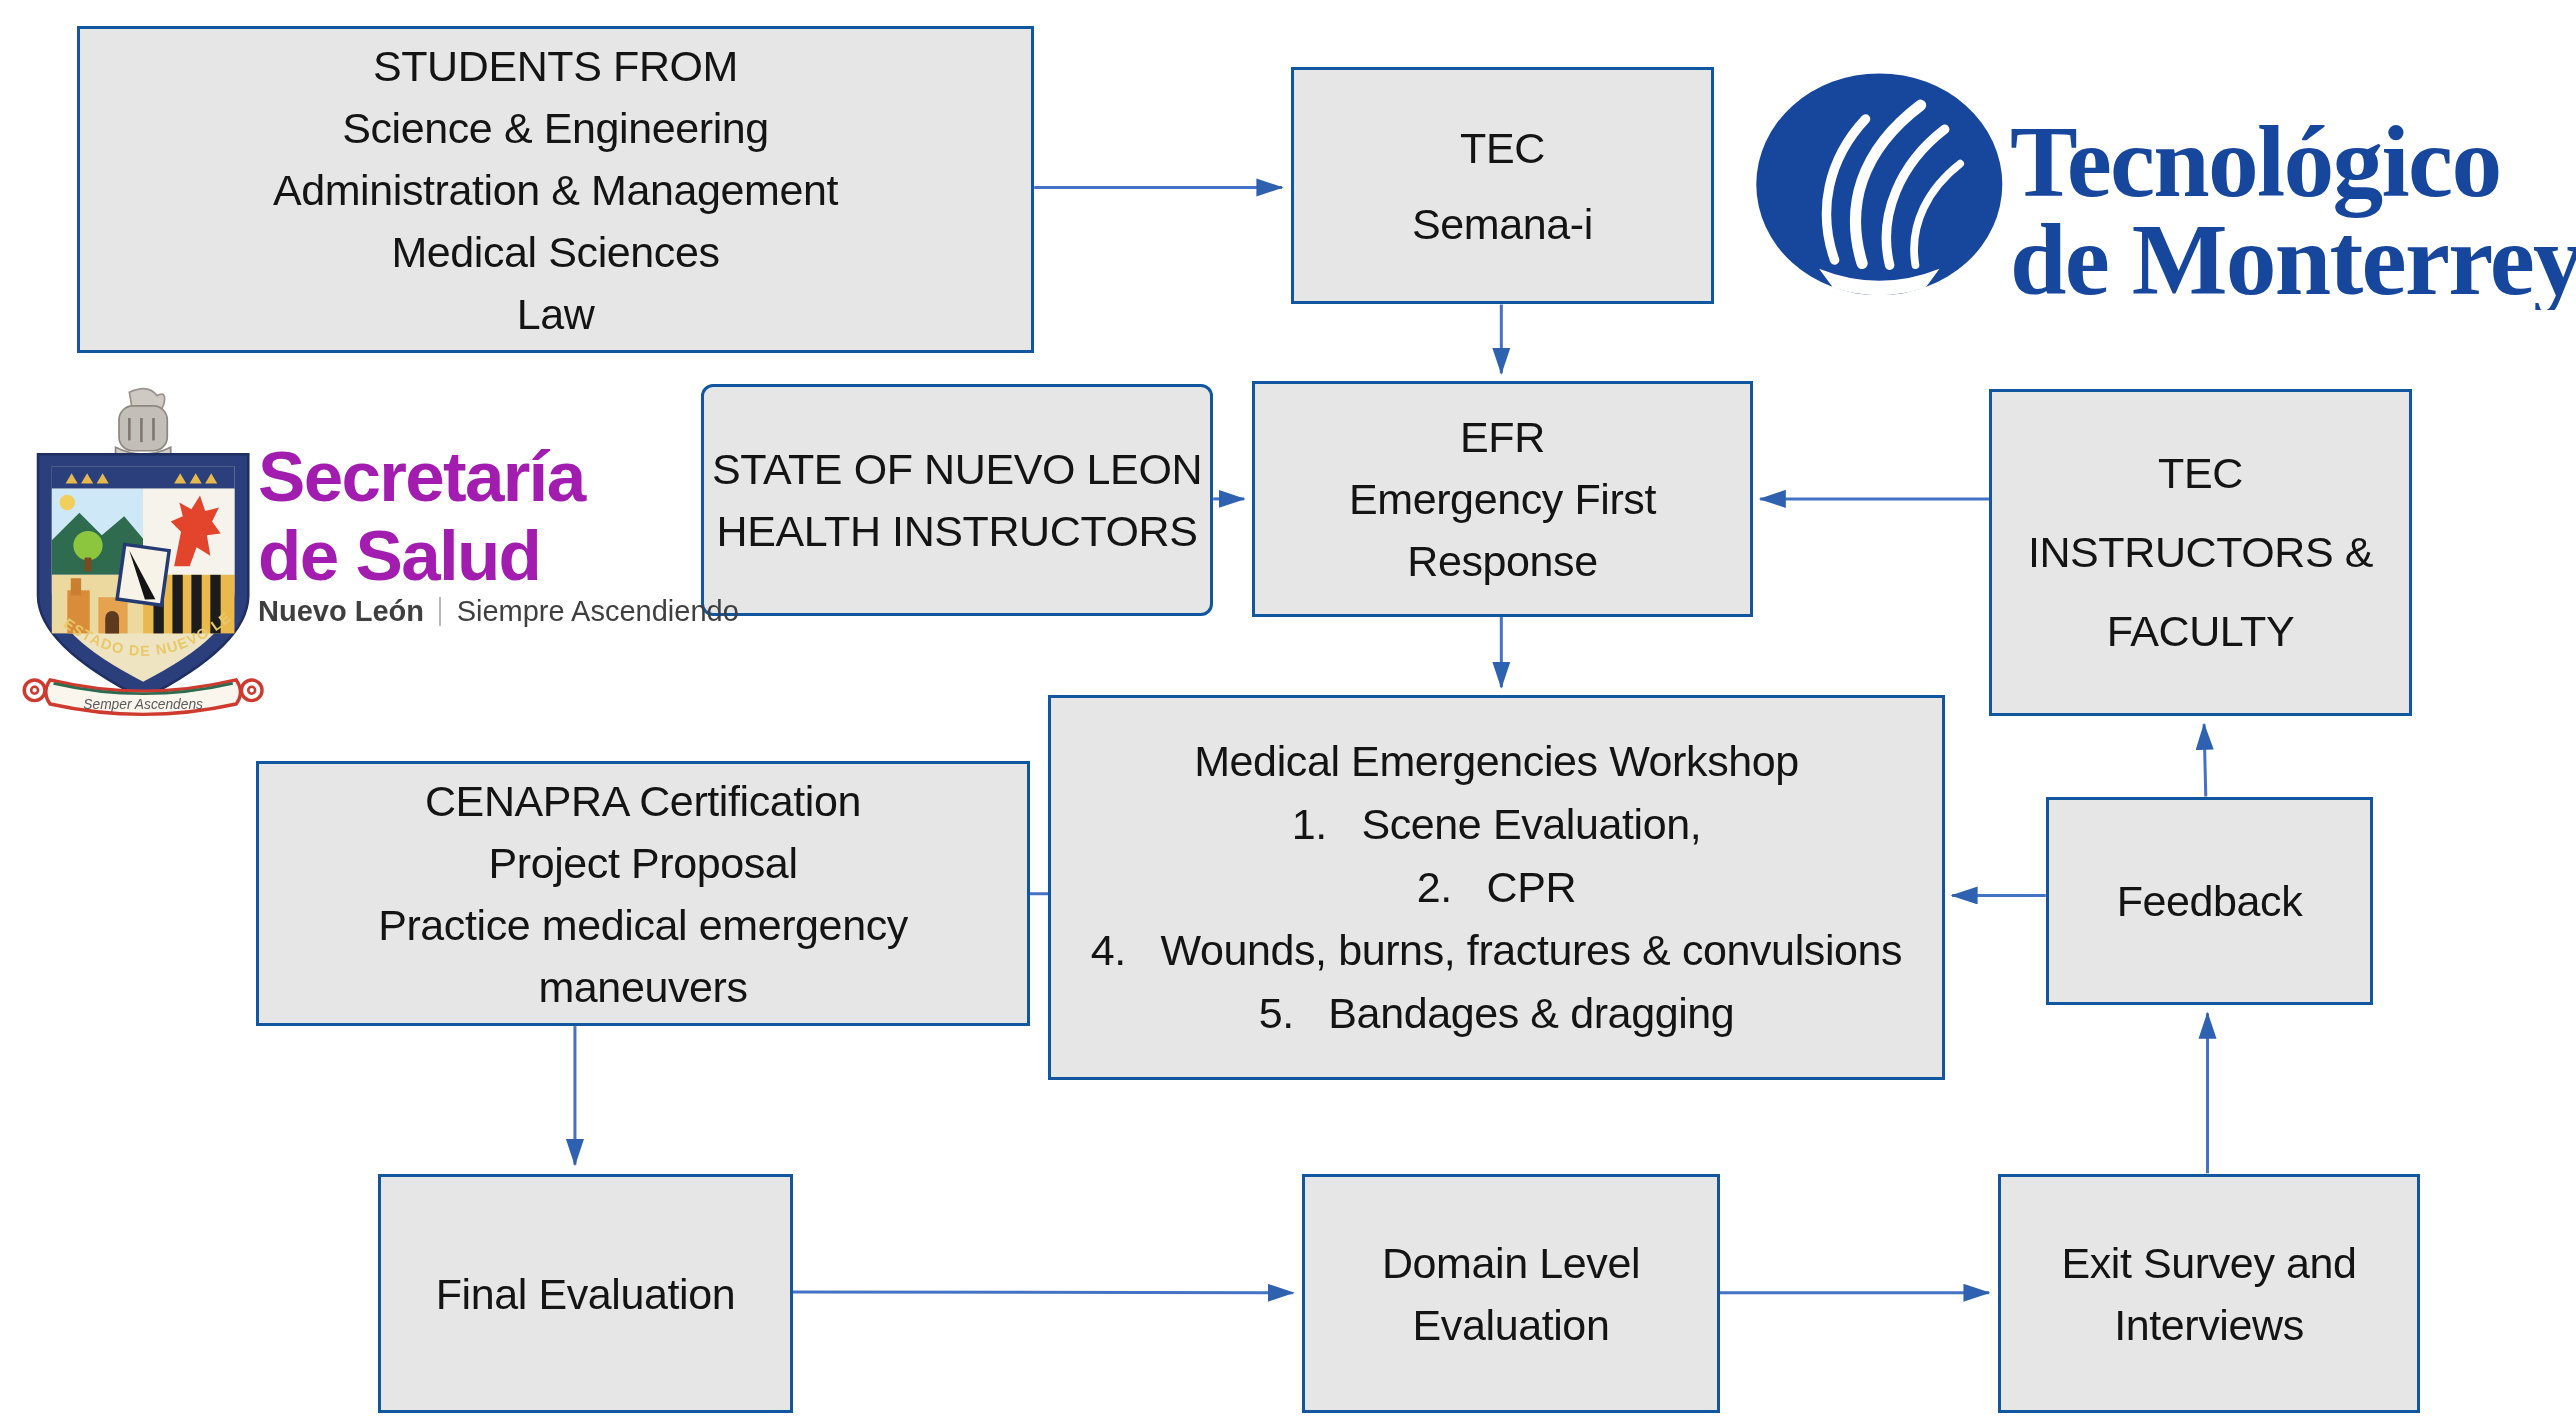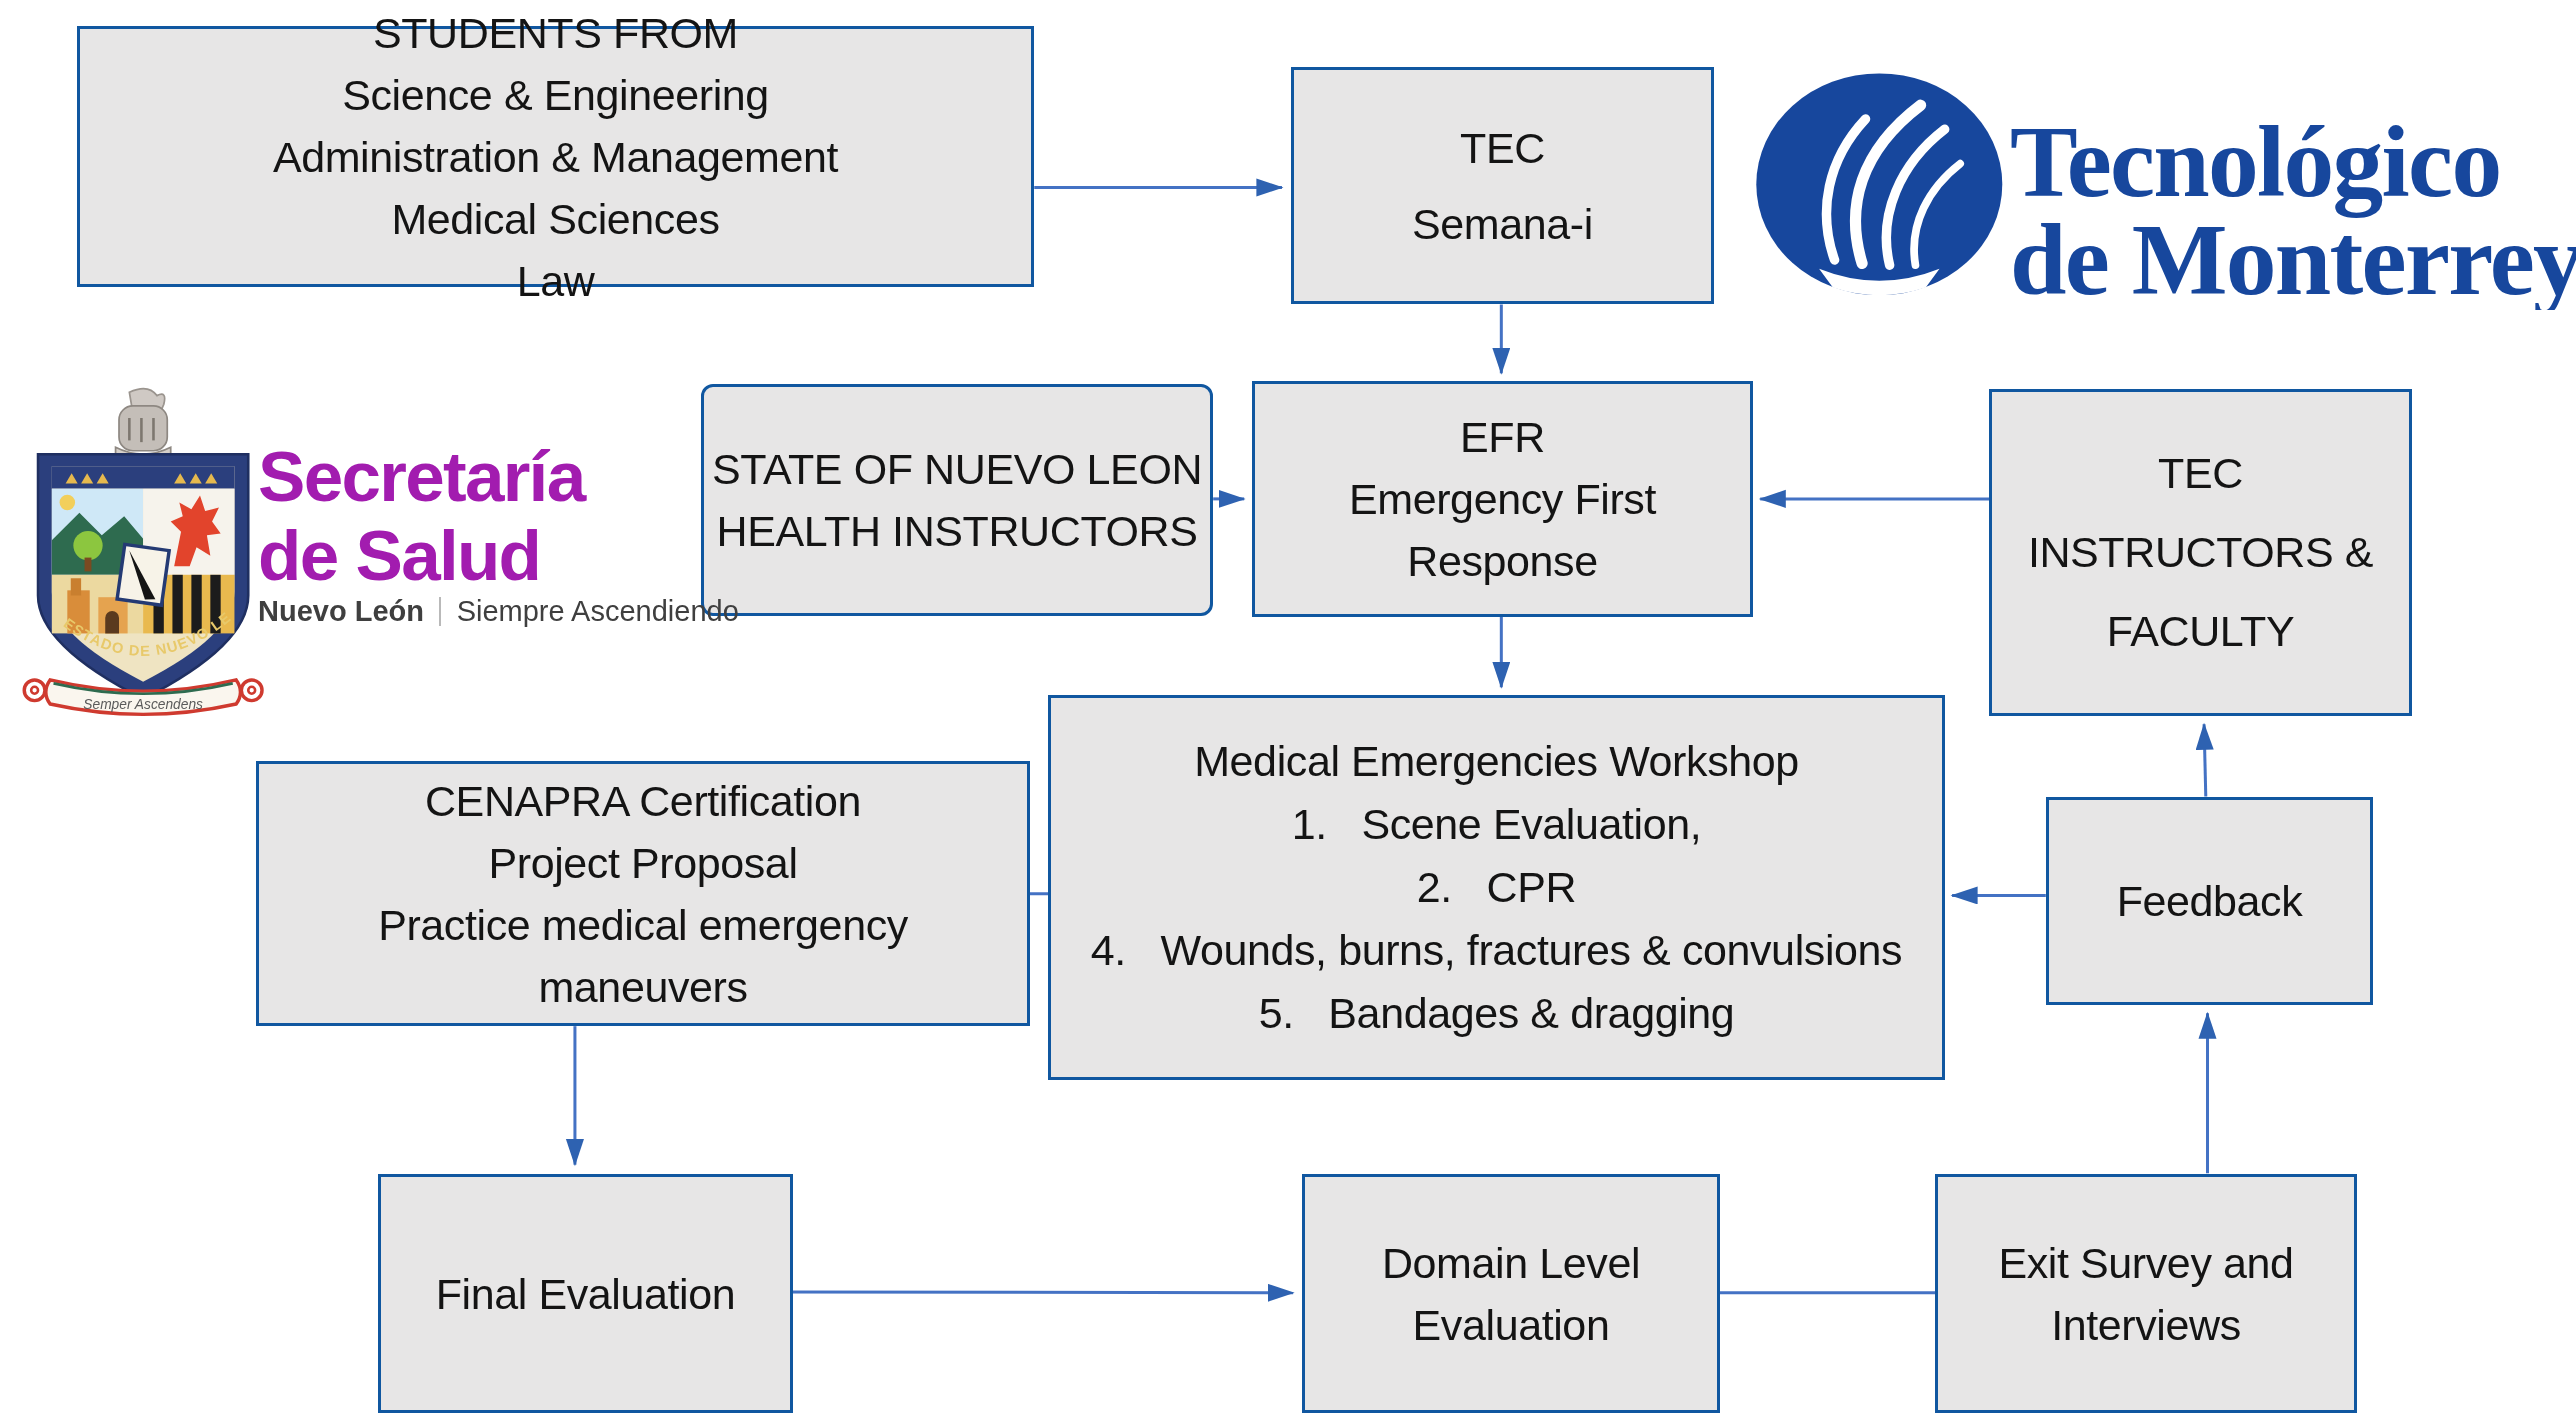--- a/index.html
+++ b/index.html
@@ -12,31 +12,31 @@
   .box{
     position:absolute;box-sizing:border-box;
     background:#E7E6E6;border:3.4px solid #1057A0;
     display:flex;flex-direction:column;justify-content:center;align-items:center;
     text-align:center;font-size:43px;line-height:62px;letter-spacing:-0.4px;
     color:#141414;z-index:2;
   }
   .box .line{white-space:nowrap;}
   #connectors{position:absolute;left:0;top:0;width:2576px;height:1427px;z-index:1;}
   
-  #box-students{left:77px;top:26px;width:957px;height:261px;}
+  #box-students{left:77px;top:26px;width:957px;height:327px;}
   #box-semana{left:1291px;top:67px;width:423px;height:237px;line-height:76px;}
   #box-state{left:701px;top:384px;width:512px;height:232px;border-radius:12px;}
   #box-efr{left:1252px;top:381px;width:501px;height:236px;}
   #box-tec-instructors{left:1989px;top:389px;width:423px;height:327px;line-height:79px;}
   #box-workshop{left:1048px;top:695px;width:897px;height:385px;line-height:63px;text-align:center;}
   #box-cenapra{left:256px;top:761px;width:774px;height:265px;}
   #box-feedback{left:2046px;top:797px;width:327px;height:208px;}
   #box-final-eval{left:368px;top:1174px;width:415px;height:239px;margin-left:10px;}
   #box-domain-eval{left:1302px;top:1174px;width:418px;height:239px;}
-  #box-exit-survey{left:1935px;top:1174px;width:422px;height:239px;}
+  #box-exit-survey{left:1998px;top:1174px;width:422px;height:239px;}
   
   #tec-logo{position:absolute;left:1752px;top:69px;width:824px;height:241px;z-index:2;}
   #tec-logo text{
     font-family:"Liberation Serif", serif;font-weight:bold;fill:#17479D;
     font-size:118px;letter-spacing:-2px;
   }
   
   #salud-logo{position:absolute;left:19px;top:387px;width:250px;height:336px;z-index:2;}
   #salud-text{position:absolute;left:258px;top:437px;width:482px;z-index:2;color:#3F3F3F;}
   .salud-title{font-size:71px;font-weight:bold;line-height:79px;letter-spacing:-1.7px;color:#a21caf;}

